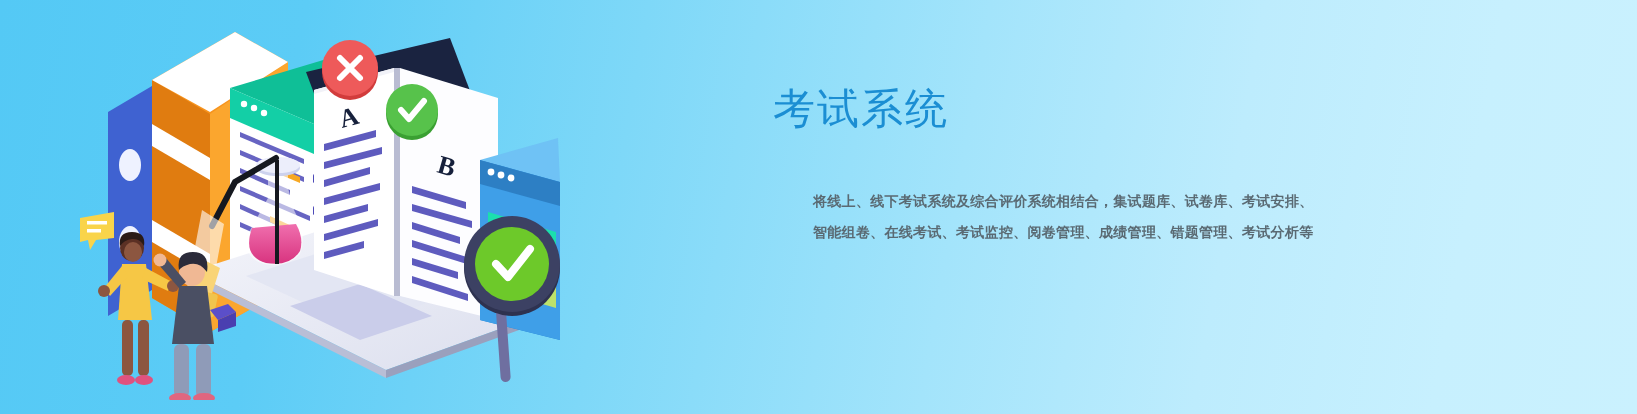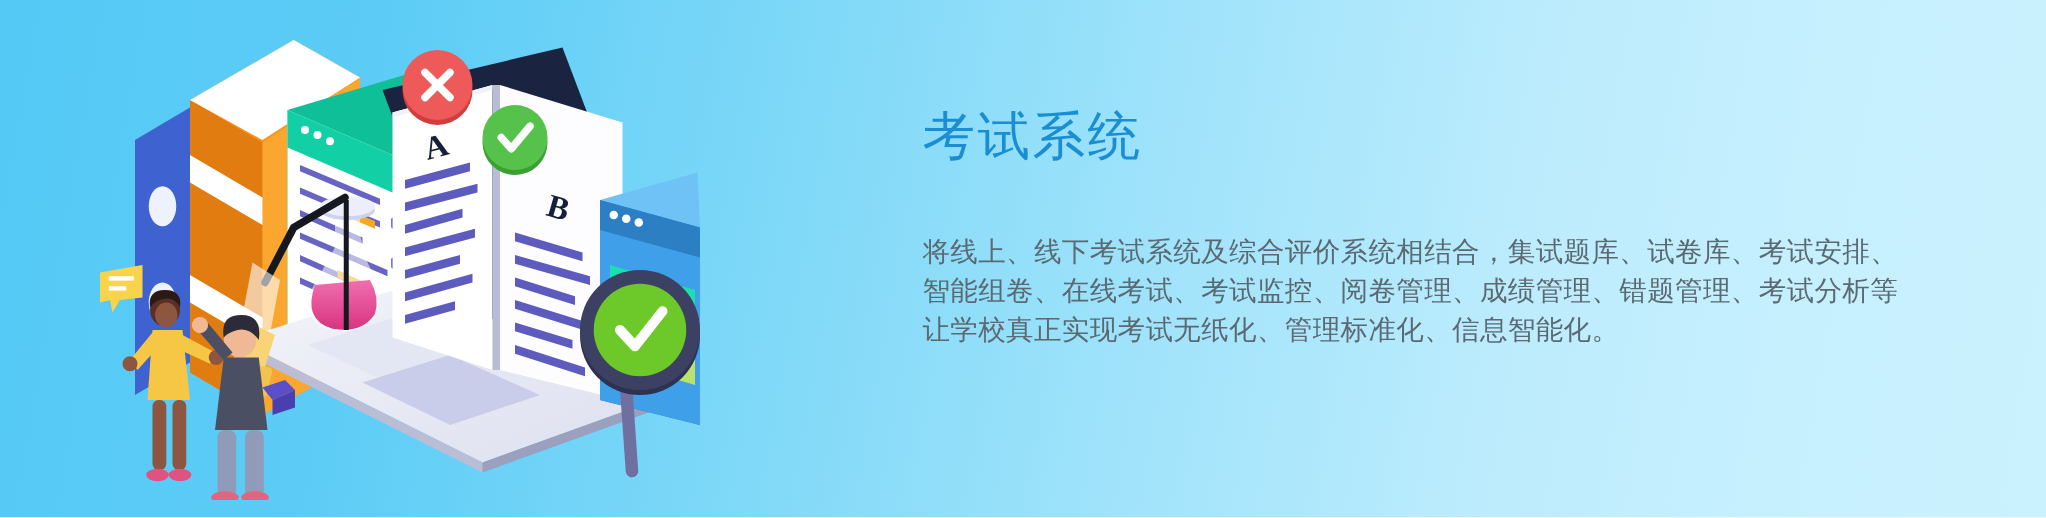--- a/index.html
+++ b/index.html
@@ -30,39 +30,40 @@
     left: 60px;
     top: 20px;
     width: 620px;
     height: 380px;
   }
   #illustration svg { display: block; width: 100%; height: 100%; }
 
   
   #text-block {
     position: absolute;
-    left: 738px;
+    left: 773px;
     top: 80px;
     width: 720px;
   }
   #page-title {
     font-size: 42px;
     line-height: 58px;
     color: #1b8ed3;
     letter-spacing: 2px;
     font-weight: 400;
   }
   #description {
     margin-top: 48px;
-    font-size: 22px;
+    font-size: 14px;
     line-height: 31px;
     color: #5a6a73;
     letter-spacing: 0.3px;
     width: 700px;
-    font-weight: 400;
+    font-weight: 700;
+    margin-left: 40px;
   }
   #description p { margin: 0; white-space: nowrap; }
 </style>
 </head>
 <body>
 
 <div id="banner">
 
   <div id="illustration">
     <svg viewBox="0 0 620 380" xmlns="http://www.w3.org/2000/svg">
@@ -244,17 +245,16 @@
         <ellipse cx="144" cy="378" rx="11" ry="5" fill="#e0667f"></ellipse>
       </g>
     </svg>
   </div>
 
   <div id="text-block">
     <h1 id="page-title">考试系统</h1>
     <div id="description">
       <p>将线上、线下考试系统及综合评价系统相结合，集试题库、试卷库、考试安排、</p>
       <p>智能组卷、在线考试、考试监控、阅卷管理、成绩管理、错题管理、考试分析等</p>
-      <p>让学校真正实现考试无纸化、管理标准化、信息智能化。</p>
     </div>
   </div>
 
 </div>
 
 </body></html>

